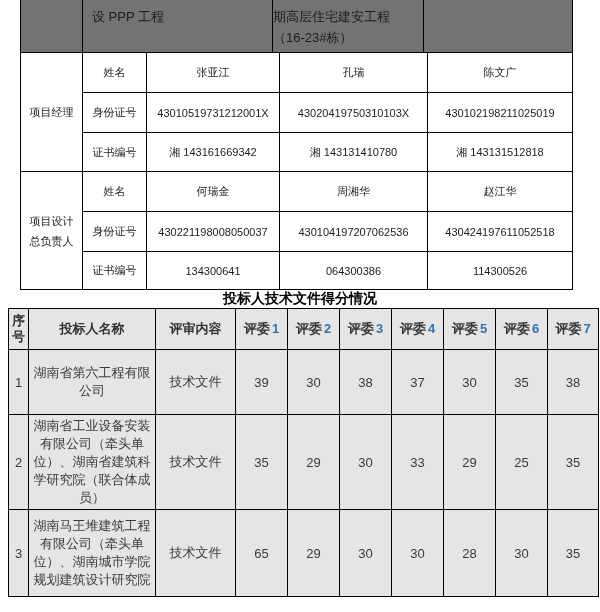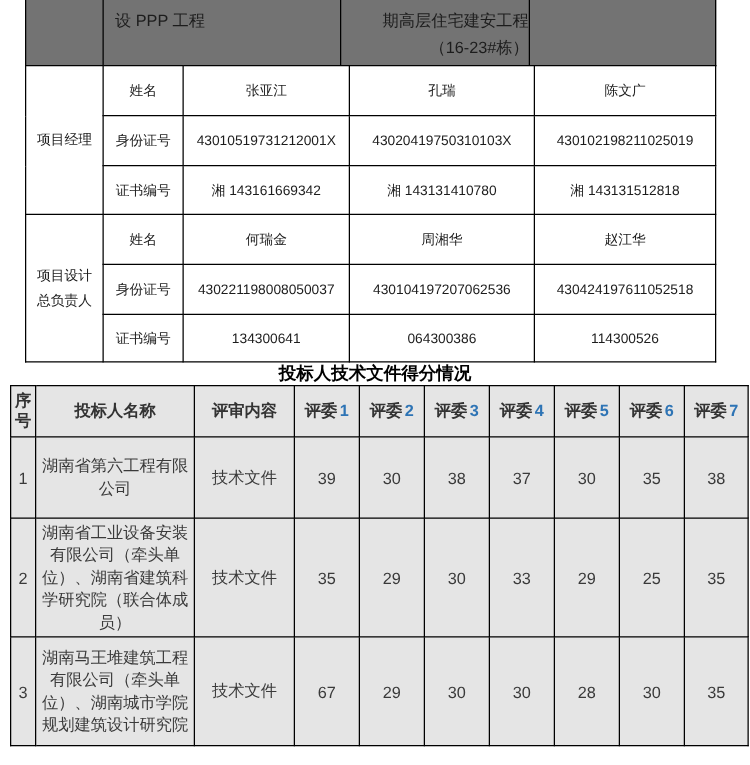--- a/index.html
+++ b/index.html
@@ -10,21 +10,21 @@
   }
   .page{position:absolute;inset:0;overflow:hidden;background:#ffffff;}
 
   table{border-collapse:collapse;table-layout:fixed;}
   td,th{border:1px solid #000;overflow:hidden;padding:0;}
 
   
   .t-partial{position:absolute;left:20px;top:0;width:552px;height:53px;background:#737373;}
   .t-partial td{border-top:none;vertical-align:top;font-size:13px;color:#1c1c1c;}
   .cell-ppp{text-align:left;padding:8px 0 0 9px;}
-  .cell-proj{text-align:right;padding-top:6px;line-height:21px;}
+  .cell-proj{text-align:left;padding-top:6px;line-height:21px;}
   .cell-proj span{display:block;}
 
   
   .t-top{position:absolute;left:20px;top:52px;width:552px;background:#fff;}
   .t-top td{font-size:11px;color:#1c1c1c;text-align:center;vertical-align:middle;}
   .t-top .h40{height:40px;}
   .t-top .h39{height:39px;}
   .t-top .h38{height:38px;}
   .section-label span{display:block;line-height:20px;text-align:center;}
 
@@ -188,21 +188,21 @@
       <td>30</td>
       <td>33</td>
       <td>29</td>
       <td>25</td>
       <td>35</td>
     </tr>
     <tr class="r3">
       <td class="seq-cell">3</td>
       <td class="bidder-cell">湖南马王堆建筑工程有限公司（牵头单位）、湖南城市学院规划建筑设计研究院</td>
       <td>技术文件</td>
-      <td>67</td>
+      <td>65</td>
       <td>29</td>
       <td>30</td>
       <td>30</td>
       <td>28</td>
       <td>30</td>
       <td>35</td>
     </tr>
   </tbody>
     </table>
 

